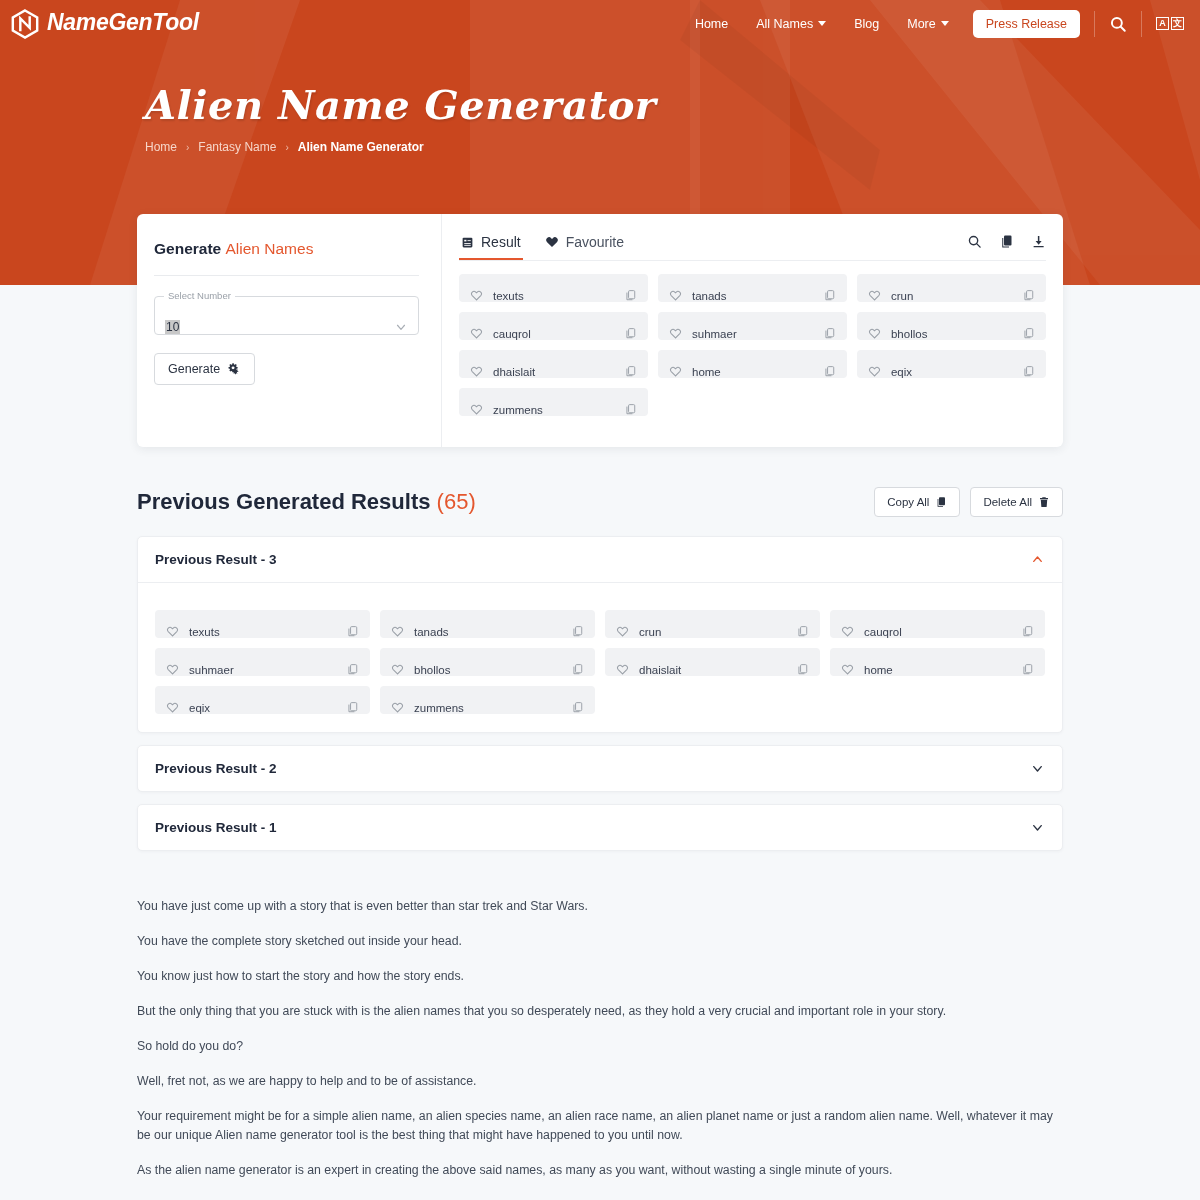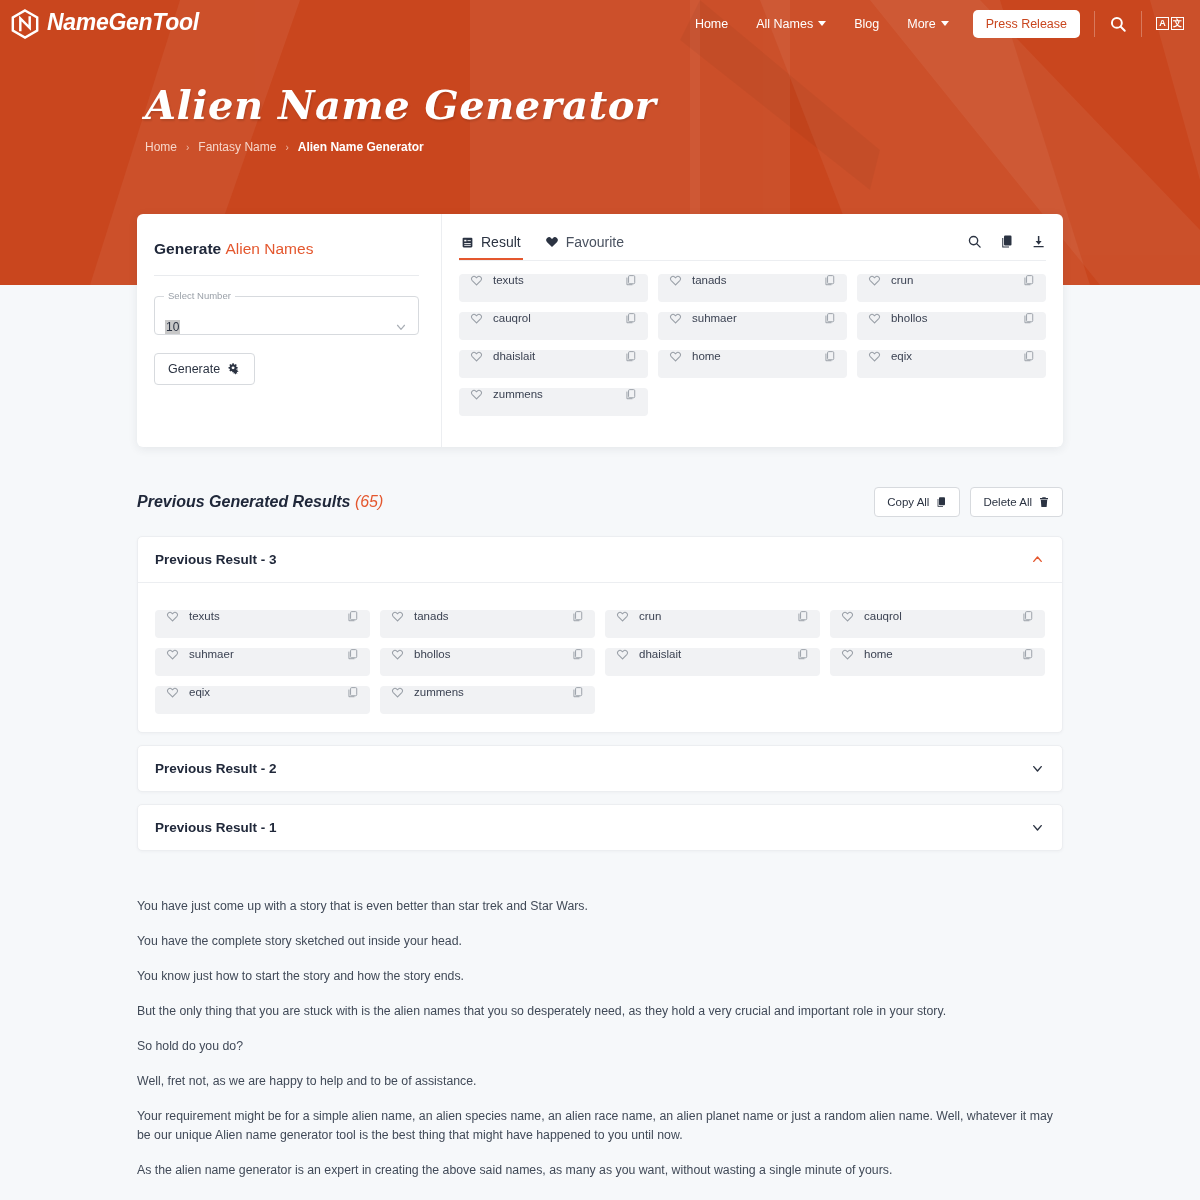--- a/index.html
+++ b/index.html
@@ -216,44 +216,43 @@
     gap: 17px;
     padding-bottom: 8px;
   }
 
   .chips { display: flex; flex-wrap: wrap; gap: 10px; padding-top: 13px; }
   .chip {
     background: #f1f2f4;
     border-radius: 4px;
     height: 28px;
     display: flex;
-    align-items: flex-start;
+    align-items: flex-end;
     padding: 0 11px;
     cursor: pointer;
   }
   .chip-name {
     font-size: 11.5px;
     color: #3b4252;
     margin-left: 10px;
   }
   .chip-copy { margin-left: auto; padding-left: 16px; }
   .grid3 .chip { width: calc((100% - 20px) / 3); }
   .grid4 .chip { width: calc((100% - 30px) / 4); }
 
   
   .prev-head {
     display: flex;
     align-items: center;
     margin: 40px 0 19px 0;
   }
   .prev-title {
-    font-size: 16px;
+    font-size: 22px;
     font-weight: bold;
     color: #20283a;
-    font-style: italic;
   }
   .prev-title .count { color: #e4572e; font-weight: normal; }
   .prev-actions { margin-left: auto; display: flex; gap: 10px; }
   .small-btn {
     border: 1px solid #d7dade;
     background: #fff;
     border-radius: 4px;
     padding: 8px 12px;
     font-size: 11.5px;
     color: #2b3342;

